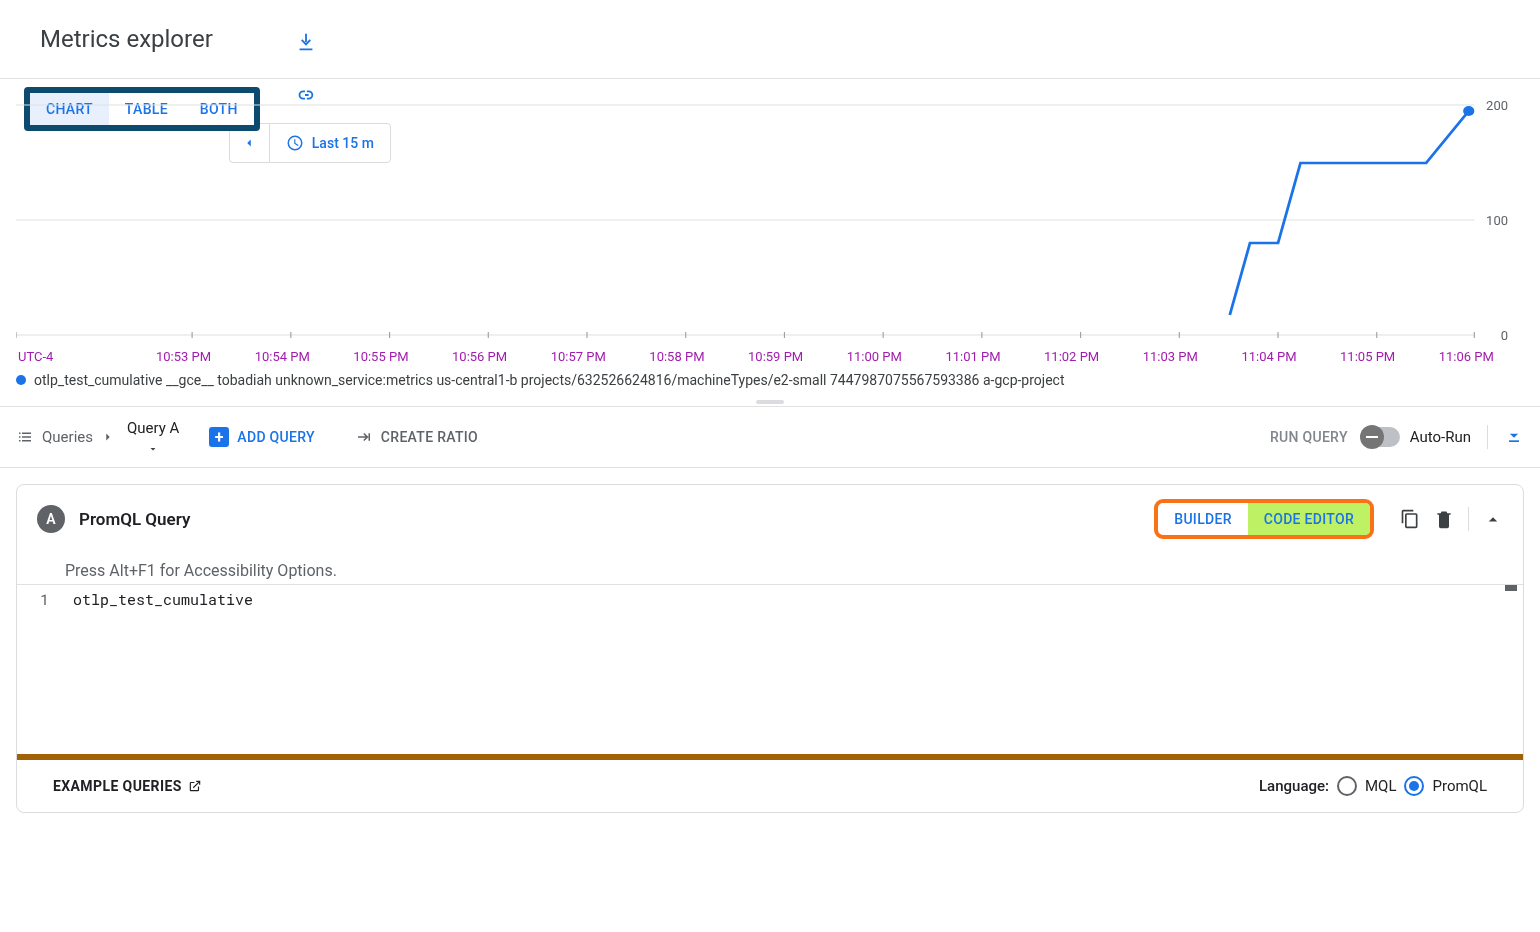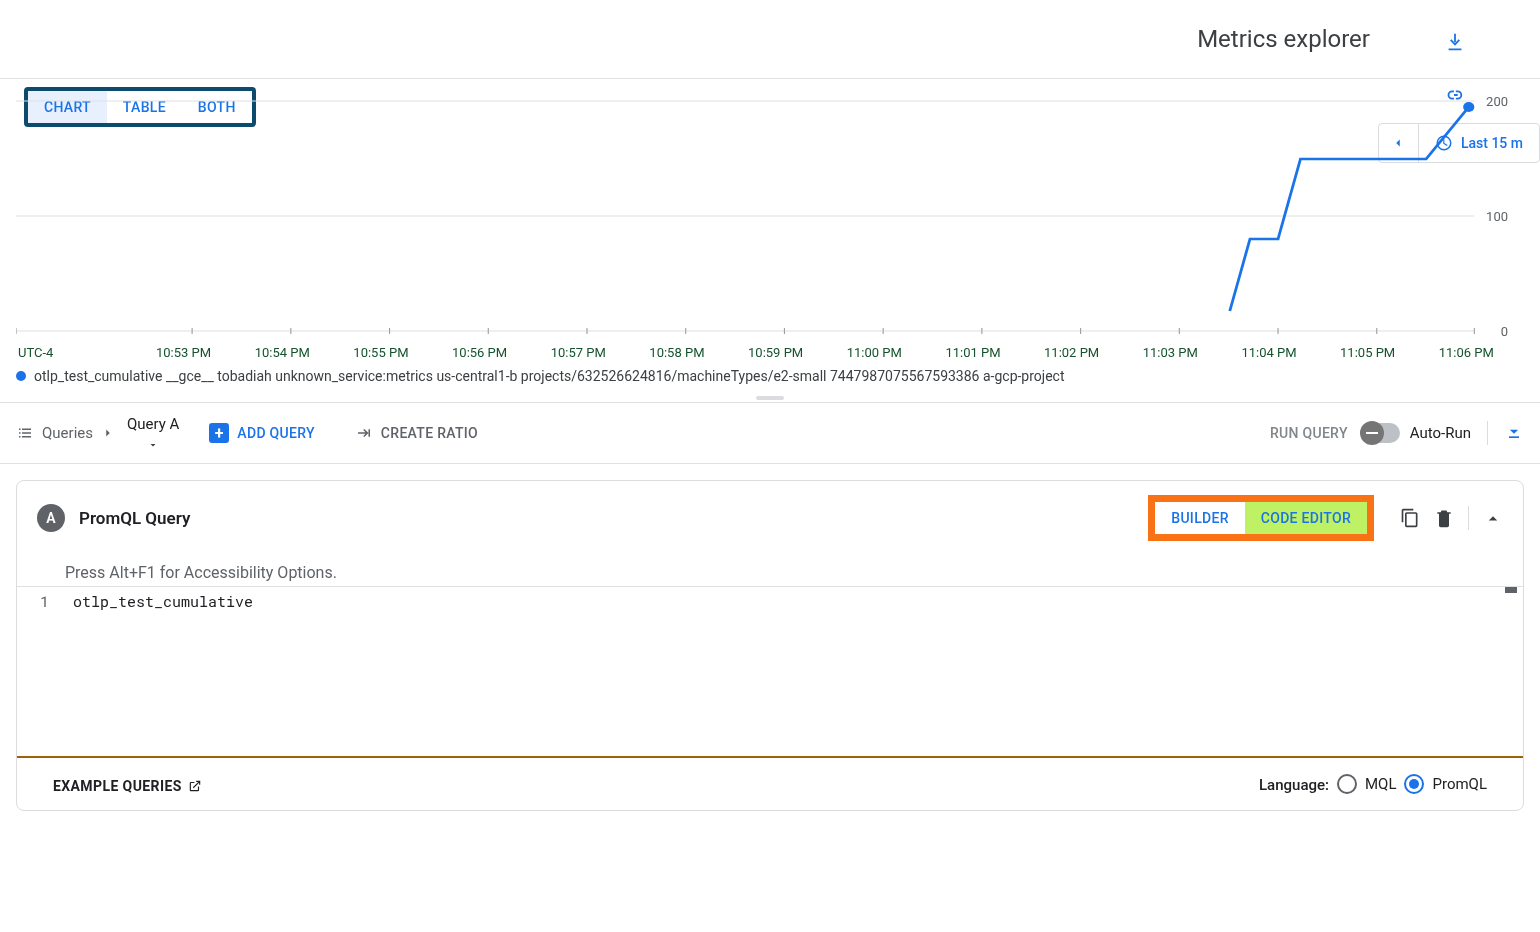--- a/index.html
+++ b/index.html
@@ -6,24 +6,25 @@
   body {
     margin: 0;
     font-family: 'Google Sans', Roboto, Arial, sans-serif;
     font-size: 14px;
     color: #202124;
     background: #fff;
   }
   .top-bar {
     display: flex;
     align-items: center;
-    justify-content: flex-end;
+    justify-content: flex-start;
     padding: 8px 0 8px 40px;
     border-bottom: 1px solid #e0e0e0;
     height: 79px;
+    gap: 8px;
   }
   .page-title {
     font-size: 24px;
     font-weight: 400;
     color: #3c4043;
   }
   .top-actions {
     display: flex;
     align-items: center;
     gap: 4px;
@@ -68,21 +69,21 @@
     cursor: pointer;
     white-space: nowrap;
   }
 
   .chart-area {
     padding: 8px 16px 0 16px;
     position: relative;
   }
   .view-tabs {
     display: inline-flex;
-    border: 4px solid #0c4a6e;
+    border: 6px solid #0c4a6e;
     border-radius: 4px;
     overflow: hidden;
     margin-left: 8px;
     background: #fff;
   }
   .view-tab {
     padding: 8px 16px;
     font-size: 14px;
     font-weight: 500;
     color: #1a73e8;
@@ -109,21 +110,21 @@
     right: 0;
     font-size: 13px;
     color: #5f6368;
     transform: translateY(-50%);
   }
   .x-axis-row {
     display: flex;
     align-items: center;
     padding: 4px 0 0 0;
     font-size: 13px;
-    color: #14532d;
+    color: #a21caf;
   }
   .x-axis-row .tz {
     width: 60px;
     padding-left: 2px;
   }
   .x-ticks {
     flex: 1;
     display: flex;
     justify-content: space-between;
   }
@@ -281,22 +282,22 @@
     display: inline-flex;
     align-items: center;
     justify-content: center;
     font-weight: 600;
     font-size: 14px;
   }
   .panel-title { font-size: 17px; font-weight: 600; }
   .spacer { flex: 1; }
   .seg-toggle {
     display: inline-flex;
-    border: 7px solid #f97316;
-    border-radius: 0;
+    border: 4px solid #f97316;
+    border-radius: 9px;
     overflow: hidden;
   }
   .seg-btn {
     padding: 8px 16px;
     font-size: 14px;
     font-weight: 500;
     color: #1a73e8;
     cursor: pointer;
     letter-spacing: 0.3px;
   }
@@ -327,24 +328,24 @@
   .cursor-mark {
     position: absolute;
     right: 6px;
     top: 0;
     width: 12px;
     height: 6px;
     background: #5f6368;
   }
 
   .panel-footer {
-    border-top: 2px solid #a16207;
+    border-top: 6px solid #a16207;
     padding: 16px 36px;
     display: flex;
-    align-items: flex-end;
+    align-items: center;
     gap: 8px;
   }
   .example-q {
     font-weight: 700;
     letter-spacing: 0.4px;
     font-size: 14px;
     display: inline-flex;
     align-items: center;
     gap: 6px;
     cursor: pointer;

